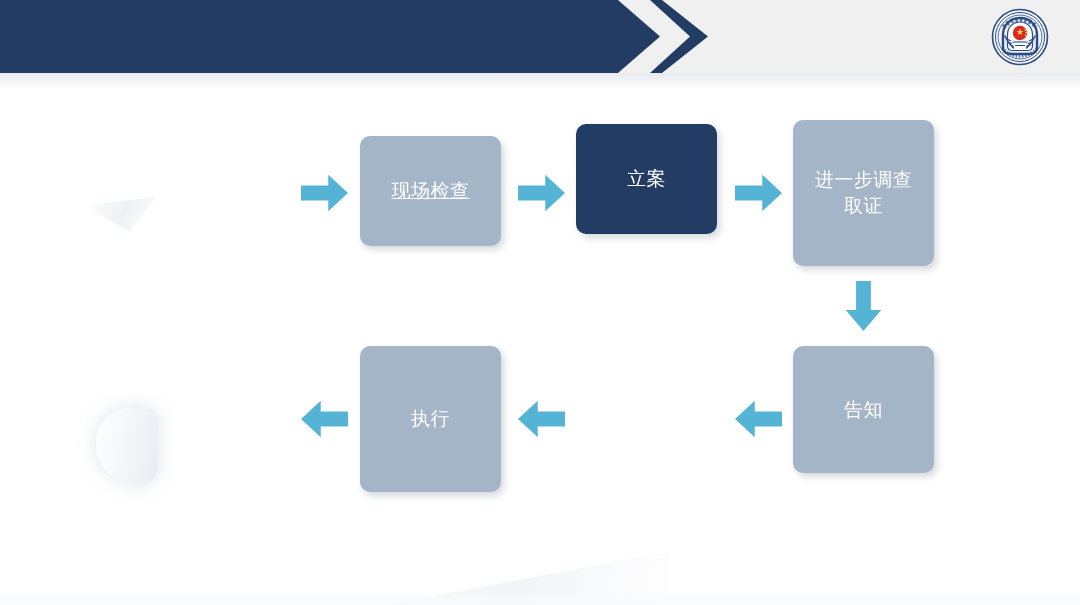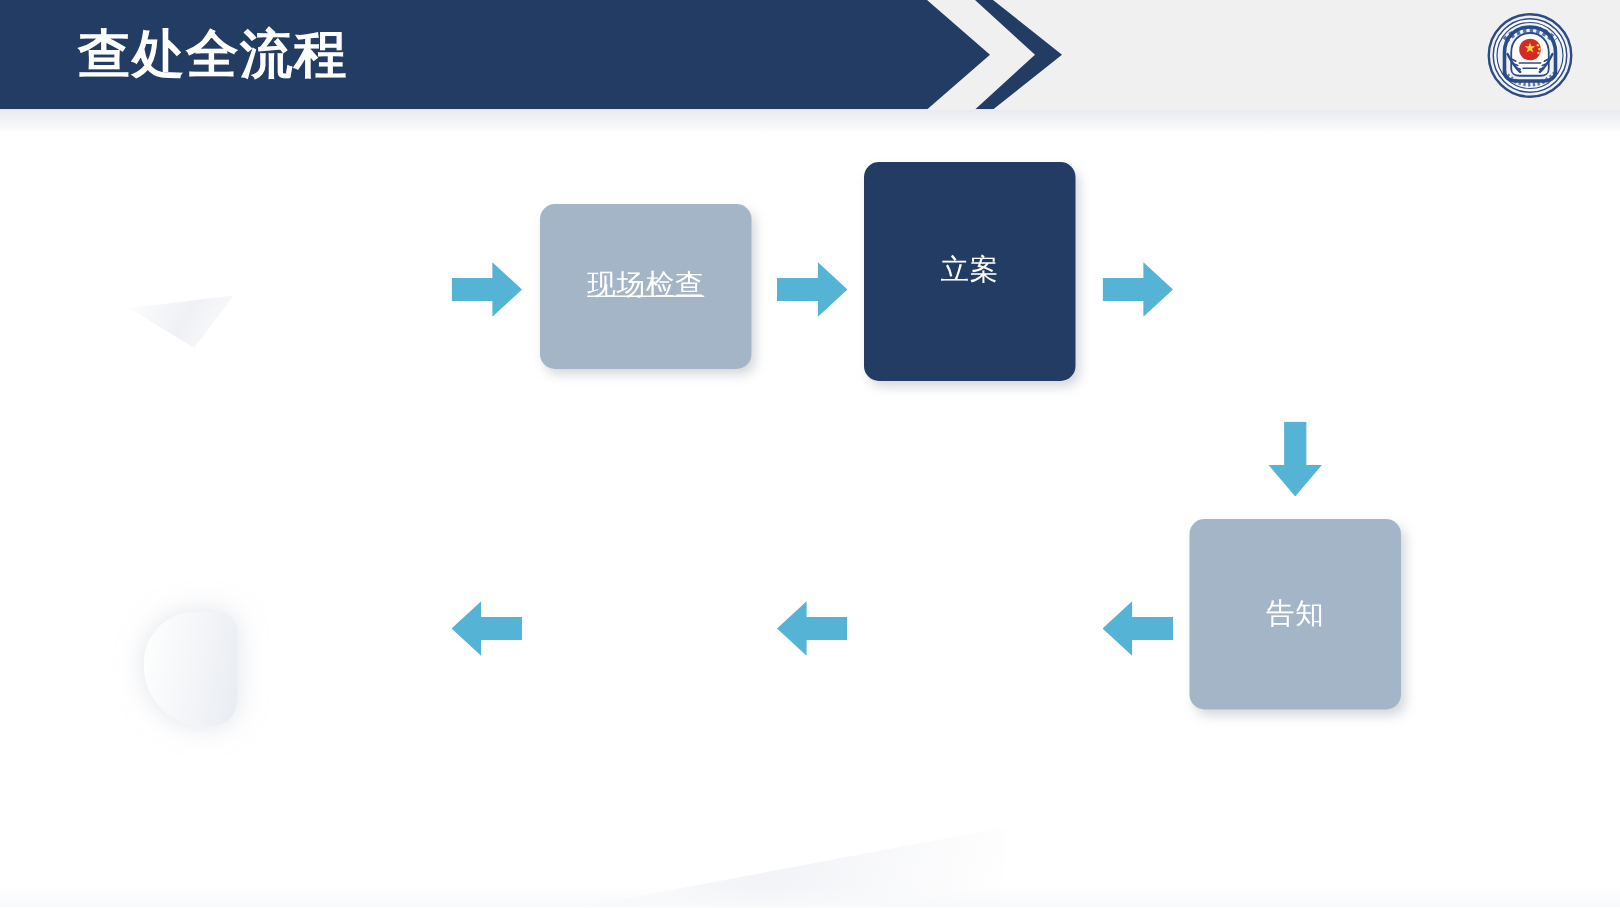--- a/index.html
+++ b/index.html
@@ -163,21 +163,20 @@
 
   <div class="deco deco-left-wedge"></div>
   <div class="deco deco-left-blob"></div>
   <div class="deco deco-bottom-swoosh"></div>
   <div class="deco deco-bottom-band"></div>
 
   <div class="header">
     <div class="header-bg-right"></div>
     <div class="header-bar"></div>
     <div class="header-chevron"></div>
-    <div class="header-title">查处全流程</div>
   </div>
   <div class="header-underglow"></div>
 
   <div class="emblem">
     <svg width="58" height="58" viewBox="0 0 58 58" aria-hidden="true">
       <circle cx="29" cy="29" r="27.5" fill="#f0f0f0" stroke="#2a4b86" stroke-width="1.6"></circle>
       <circle cx="29" cy="29" r="24.5" fill="#ffffff" stroke="#2a4b86" stroke-width="1"></circle>
       <circle cx="29" cy="29" r="22" fill="#eef1f6" stroke="#2a4b86" stroke-width="0.8"></circle>
       <path d="M29 10 C19 10 12 17 12 27 L12 40 C12 44 16 46 20 46 L38 46 C42 46 46 44 46 40 L46 27 C46 17 39 10 29 10 Z" fill="none" stroke="#2a4b86" stroke-width="2.4"></path>
       <path d="M29 14 C21.5 14 16.5 19.5 16.5 27 L16.5 38 C16.5 41 19 42.5 22 42.5 L36 42.5 C39 42.5 41.5 41 41.5 38 L41.5 27 C41.5 19.5 36.5 14 29 14 Z" fill="#ffffff" stroke="#2a4b86" stroke-width="1.2"></path>
@@ -195,30 +194,37 @@
       <path d="M12.5 19 A22 22 0 0 1 45.5 19" fill="none" stroke="#2a4b86" stroke-width="4.6" stroke-dasharray="2.4 2.2" opacity="0.75"></path>
       <path d="M11.5 40 A23 23 0 0 0 46.5 40" fill="none" stroke="#2a4b86" stroke-width="3.2" stroke-dasharray="1.5 1.6" opacity="0.7"></path>
     </svg>
   </div>
 
 
   <div class="node light" style="left:360px; top:136px; width:141px; height:110px;text-decoration:underline;">
     <span style="white-space:pre-line">现场检查</span>
   </div>
 
-  <div class="node dark" style="left:576px; top:108px; width:141px; height:146px;">
+  <div class="node dark" style="left:576px; top:124px; width:141px; height:110px;">
     <span style="white-space:pre-line">立案</span>
   </div>
 
+  <div class="node light" style="left:793px; top:120px; width:141px; height:146px;">
+    <span style="white-space:pre-line">进一步调查
+取证</span>
+  </div>
 
   <div class="node light" style="left:793px; top:346px; width:141px; height:127px;">
     <span style="white-space:pre-line">告知</span>
   </div>
 
 
+  <div class="node light" style="left:360px; top:346px; width:141px; height:146px;">
+    <span style="white-space:pre-line">执行</span>
+  </div>
 
 
   <div class="arrow arrow-right" style="left:301px; top:174px; width:47px; height:38px;"></div>
   <div class="arrow arrow-right" style="left:518px; top:174px; width:47px; height:38px;"></div>
   <div class="arrow arrow-right" style="left:735px; top:174px; width:47px; height:38px;"></div>
 
   <div class="arrow arrow-down" style="left:845px; top:281px; width:37px; height:50px;"></div>
 
   <div class="arrow arrow-left" style="left:735px; top:400px; width:47px; height:38px;"></div>
   <div class="arrow arrow-left" style="left:518px; top:400px; width:47px; height:38px;"></div>

